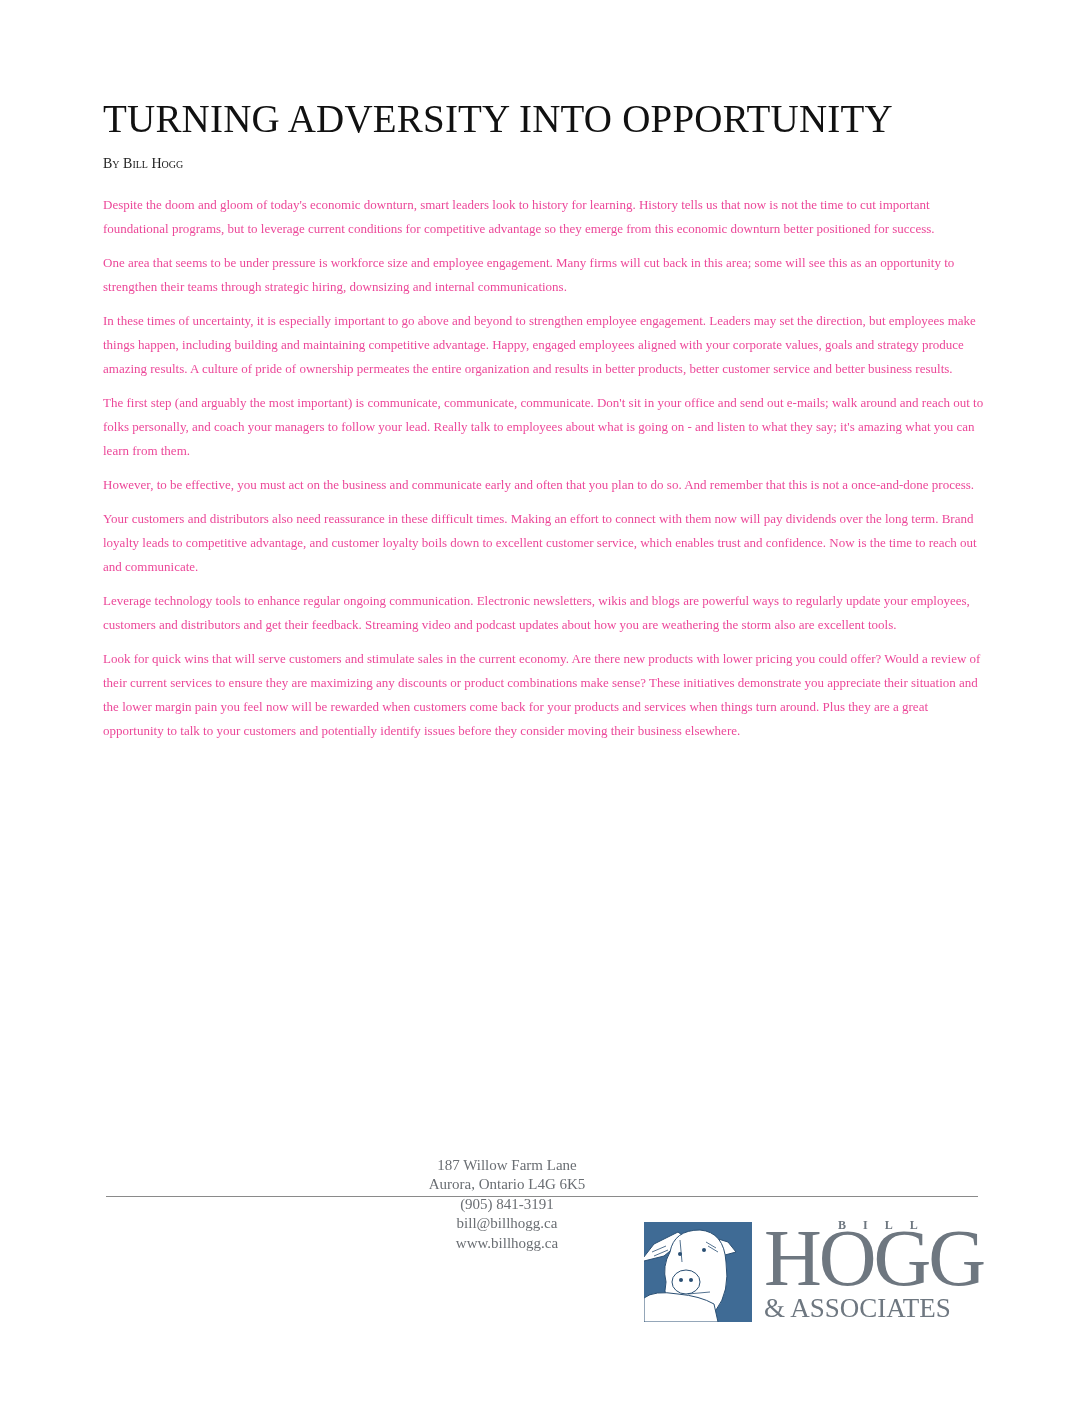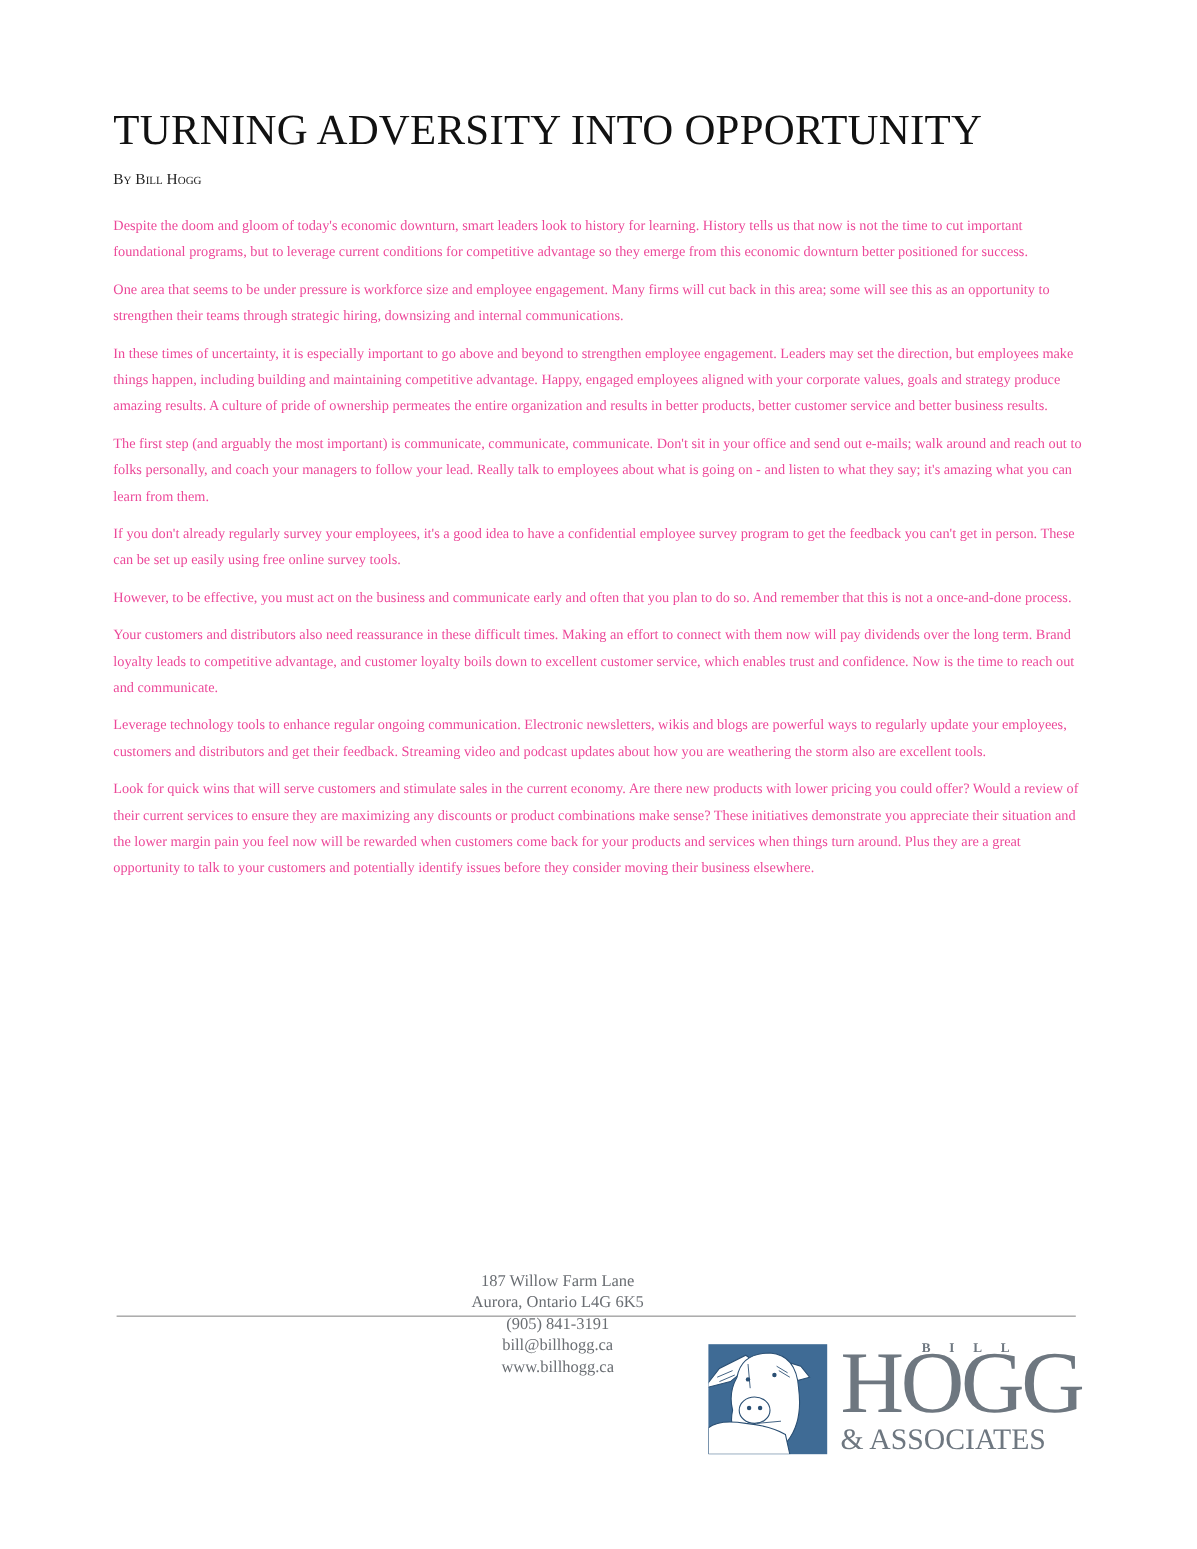--- a/index.html
+++ b/index.html
@@ -23,21 +23,20 @@
 
 <div class="page">
   <h1 class="title">TURNING ADVERSITY INTO OPPORTUNITY</h1>
   <div class="byline">By Bill Hogg</div>
 
   <div class="body">
     <p>Despite the doom and gloom of today's economic downturn, smart leaders look to history for learning. History tells us that now is not the time to cut important foundational programs, but to leverage current conditions for competitive advantage so they emerge from this economic downturn better positioned for success.</p>
     <p>One area that seems to be under pressure is workforce size and employee engagement. Many firms will cut back in this area; some will see this as an opportunity to strengthen their teams through strategic hiring, downsizing and internal communications.</p>
     <p>In these times of uncertainty, it is especially important to go above and beyond to strengthen employee engagement. Leaders may set the direction, but employees make things happen, including building and maintaining competitive advantage. Happy, engaged employees aligned with your corporate values, goals and strategy produce amazing results. A culture of pride of ownership permeates the entire organization and results in better products, better customer service and better business results.</p>
     <p>The first step (and arguably the most important) is communicate, communicate, communicate. Don't sit in your office and send out e-mails; walk around and reach out to folks personally, and coach your managers to follow your lead. Really talk to employees about what is going on - and listen to what they say; it's amazing what you can learn from them.</p>
-    <p>If you don't already regularly survey your employees, it's a good idea to have a confidential employee survey program to get the feedback you can't get in person. These can be set up easily using free online survey tools.</p>
     <p>However, to be effective, you must act on the business and communicate early and often that you plan to do so. And remember that this is not a once-and-done process.</p>
     <p>Your customers and distributors also need reassurance in these difficult times. Making an effort to connect with them now will pay dividends over the long term. Brand loyalty leads to competitive advantage, and customer loyalty boils down to excellent customer service, which enables trust and confidence. Now is the time to reach out and communicate.</p>
     <p>Leverage technology tools to enhance regular ongoing communication. Electronic newsletters, wikis and blogs are powerful ways to regularly update your employees, customers and distributors and get their feedback. Streaming video and podcast updates about how you are weathering the storm also are excellent tools.</p>
     <p>Look for quick wins that will serve customers and stimulate sales in the current economy. Are there new products with lower pricing you could offer? Would a review of their current services to ensure they are maximizing any discounts or product combinations make sense? These initiatives demonstrate you appreciate their situation and the lower margin pain you feel now will be rewarded when customers come back for your products and services when things turn around. Plus they are a great opportunity to talk to your customers and potentially identify issues before they consider moving their business elsewhere.</p>
   </div>
 
   <div class="rule"></div>
 
   <div class="address">
     <div>187 Willow Farm Lane</div>

